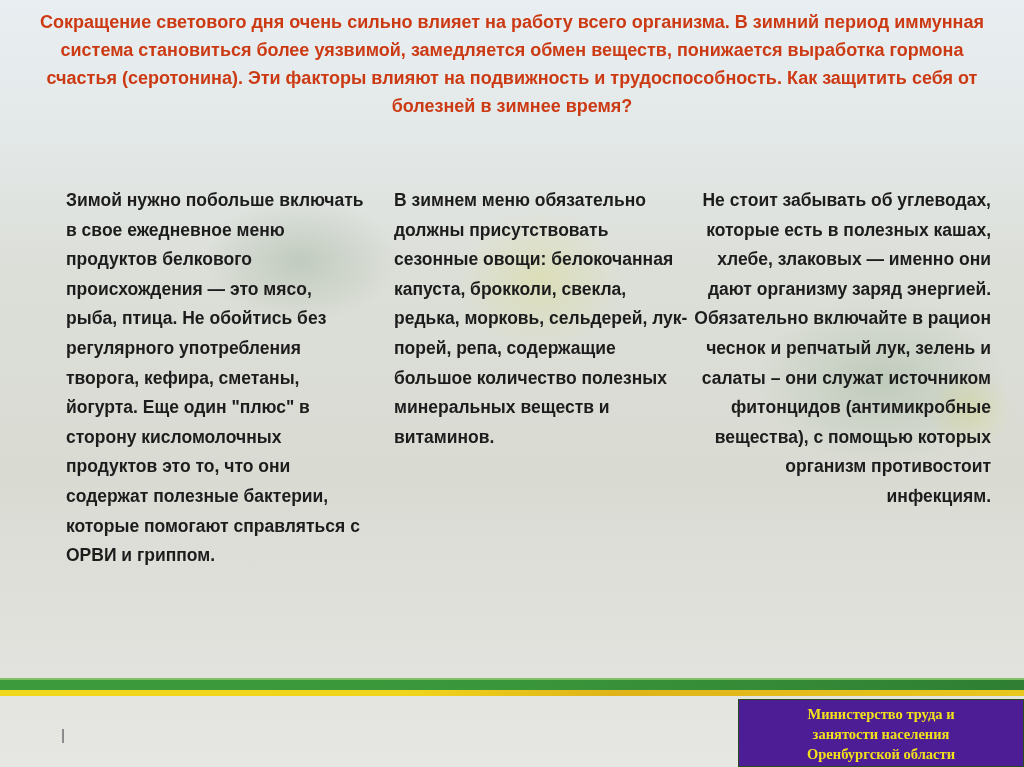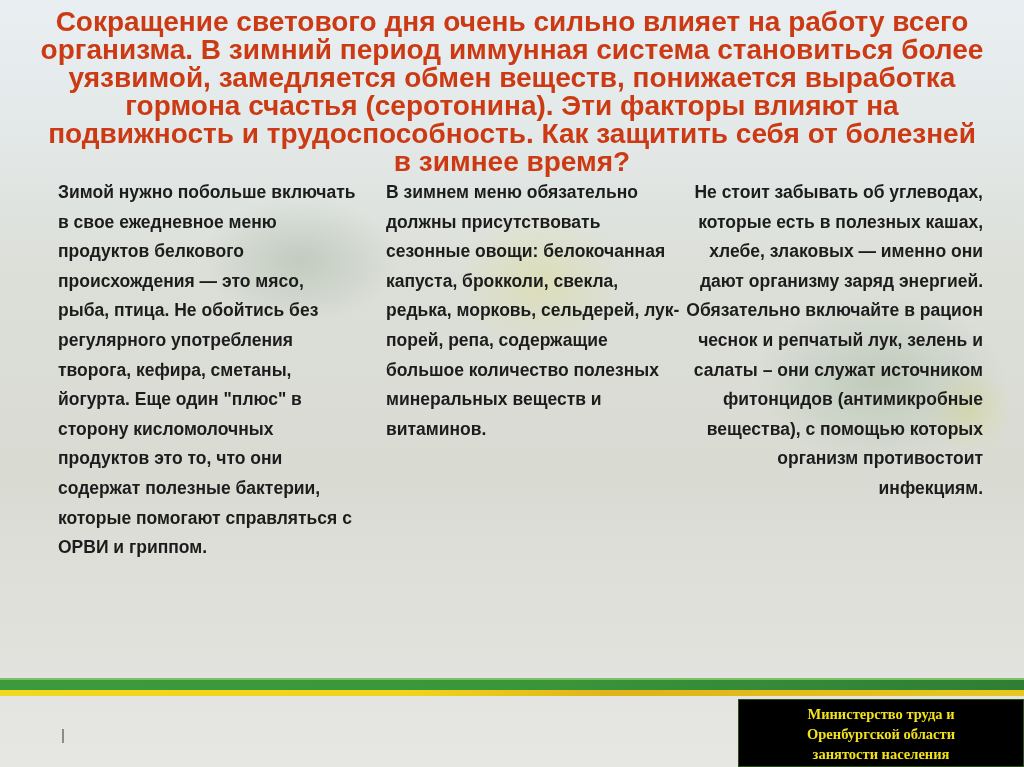--- a/index.html
+++ b/index.html
@@ -16,27 +16,27 @@
         radial-gradient(ellipse 180px 120px at 880px 380px, rgba(70,120,70,0.18), transparent 70%),
         radial-gradient(ellipse 60px 60px at 970px 410px, rgba(210,210,80,0.25), transparent 70%),
         linear-gradient(180deg, #e9eef2 0%, #e3e8e8 20%, #dcdfd8 40%, #d9dbd3 70%, #e2e3de 100%);
     }
     .bg-bottom {
       position: absolute; left: 0; top: 680px; width: 1024px; height: 87px;
       background: linear-gradient(180deg, #e3e3e0 0%, #e6e6e3 100%);
     }
     .title {
       position: absolute; left: 40px; top: 8px; width: 944px;
-      color: #cc3a14; font-weight: bold; font-size: 28px; line-height: 28px;
+      color: #cc3a14; font-weight: bold; font-size: 18px; line-height: 28px;
       text-align: center; margin: 0;
     }
     .col {
       position: absolute; top: 174px;
       font-weight: bold; font-size: 17.5px; line-height: 29.6px;
-      color: #1c1c1c; margin: 4px;
+      color: #1c1c1c; margin: 12px;
     }
     .col1 { left: 54px; width: 300px; }
     .col2 { left: 382px; width: 300px; }
     .col3 { left: 679px; width: 300px; text-align: right; }
     .stripe-green {
       position: absolute; left: 0; top: 680px; width: 1024px; height: 10px;
       background: linear-gradient(90deg, #3c9a3c 0%, #3a963a 50%, #2f7e33 100%);
     }
     .stripe-yellow {
       position: absolute; left: 0; top: 690px; width: 1024px; height: 6px;
@@ -45,21 +45,21 @@
     .stripe-thin {
       position: absolute; left: 0; top: 678px; width: 1024px; height: 2px;
       background: #7fbf6a;
     }
     .marker {
       position: absolute; left: 62px; top: 729px; width: 2px; height: 14px;
       background: #8c8c8c;
     }
     .ministry {
       position: absolute; left: 738px; top: 699px; width: 286px; height: 68px;
-      background: #000000; border: 1px solid #2b4d1d; box-sizing: border-box;
+      background: #4c1d95; border: 1px solid #2b4d1d; box-sizing: border-box;
       color: #f3e21a; font-family: "Liberation Serif", serif; font-weight: bold;
       font-size: 14.5px; line-height: 20px; text-align: center;
       padding-top: 4px;
     }
     .ministry span { display: block; }
   </style>
 </head>
 <body>
 
 <div class="bg"></div>
@@ -72,15 +72,15 @@
 <p class="col col3">Не стоит забывать об углеводах, которые есть в полезных кашах, хлебе, злаковых — именно они дают организму заряд энергией. Обязательно включайте в рацион чеснок и репчатый лук, зелень и салаты – они служат источником фитонцидов (антимикробные вещества), с помощью которых организм противостоит инфекциям.</p>
 
 <div class="stripe-thin"></div>
 <div class="stripe-green"></div>
 <div class="stripe-yellow"></div>
 
 <div class="marker"></div>
 
 <div class="ministry">
   <span>Министерство труда и</span>
+  <span>занятости населения</span>
   <span>Оренбургской области</span>
-  <span>занятости населения</span>
 </div>
 
 </body></html>

